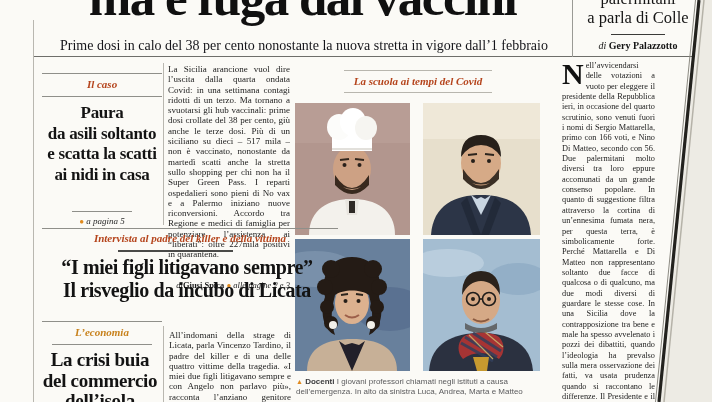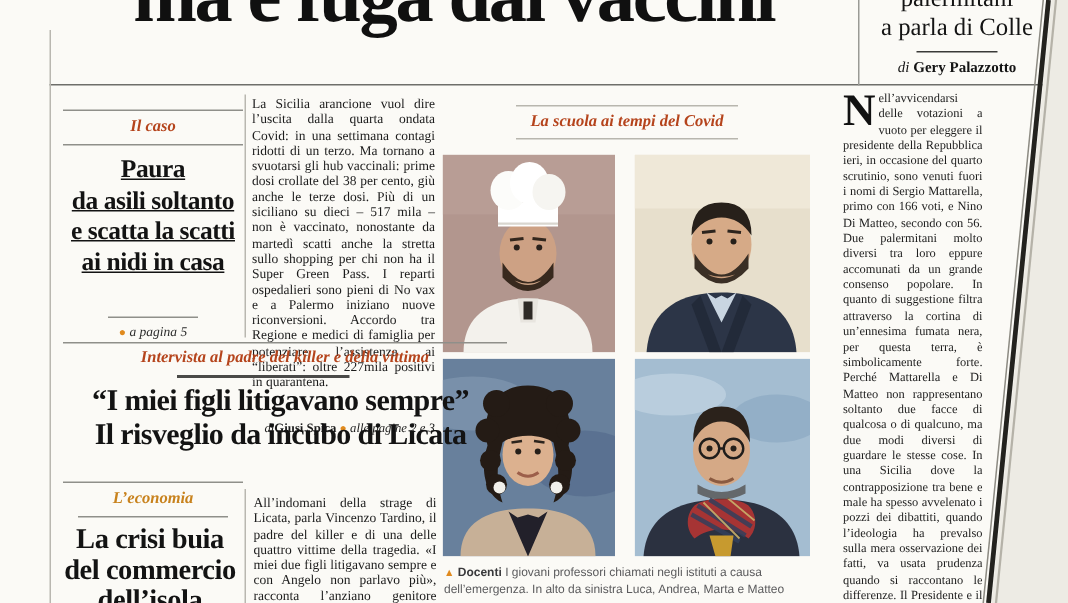--- a/index.html
+++ b/index.html
@@ -15,21 +15,21 @@
   .rule.dark{background:#2a2a28;height:2px;}
   .vline{position:absolute;width:1px;background:#b9b7b0;}
   .headline-main{
     font-weight:bold;letter-spacing:-1.5px;color:#101010;
     font-size:51px;line-height:54px;white-space:nowrap;
   }
   .subhead{font-size:14px;line-height:17px;color:#15151a;}
   .kicker{font-style:italic;font-weight:bold;font-size:11px;line-height:12px;}
   .k-red{color:#b5441c;}
   .k-amber{color:#c8821d;}
-  .hl-md{font-weight:bold;font-size:17px;line-height:20.5px;color:#131313;letter-spacing:-.3px;text-decoration:underline;}
+  .hl-md{font-weight:bold;font-size:17px;line-height:20.5px;color:#131313;letter-spacing:-.3px;}
   .hl-lg{font-weight:bold;font-size:20px;line-height:22.5px;color:#131313;letter-spacing:-.4px;}
   .hl-econ{font-weight:bold;font-size:19px;line-height:20.5px;color:#131313;letter-spacing:-.3px;}
   .body-sm{font-size:9px;line-height:10.3px;text-align:justify;color:#1c1c1c;}
   .body-xs{font-size:8.3px;line-height:10.35px;text-align:justify;color:#1c1c1c;}
   .pageref{font-size:9px;font-style:italic;color:#2a2a2a;}
   .bullet{color:#e08a1e;font-style:normal;font-size:8px;}
   .byline-sm{font-size:8.5px;text-align:right;color:#1c1c1c;}
   .byline-sm b{font-style:normal;}
   .op-title{font-size:16.5px;line-height:18.5px;color:#141414;}
   .op-byline{font-size:10px;color:#141414;}
@@ -40,20 +40,21 @@
   .photo svg{display:block;}
   i.pfx{font-style:italic;}
 </style>
 </head>
 <body>
 
 <div class="page">
 
   <div class="abs ctr headline-main" style="left:30px;top:-29px;width:545px;">ma è fuga dai vaccini</div>
 
+  <div class="abs ctr subhead" style="left:36px;top:37px;width:536px;">Prime dosi in calo del 38 per cento nonostante la nuova stretta in vigore dall’1 febbraio</div>
 
   <div class="rule" style="left:33px;top:56px;width:662px;background:#6e6e6a;"></div>
 
   <div class="vline" style="left:572px;top:0;height:57px;background:#9a9a95;"></div>
 
   <div class="abs ctr" style="left:580px;top:-10px;width:116px;">
     <div class="op-title">palermitani</div>
     <div class="op-title">a parla di Colle</div>
     <div style="width:54px;height:1px;background:#3a3a38;margin:7px auto 5px auto;"></div>
     <div class="op-byline"><i class="pfx">di</i> <b>Gery Palazzotto</b></div>

